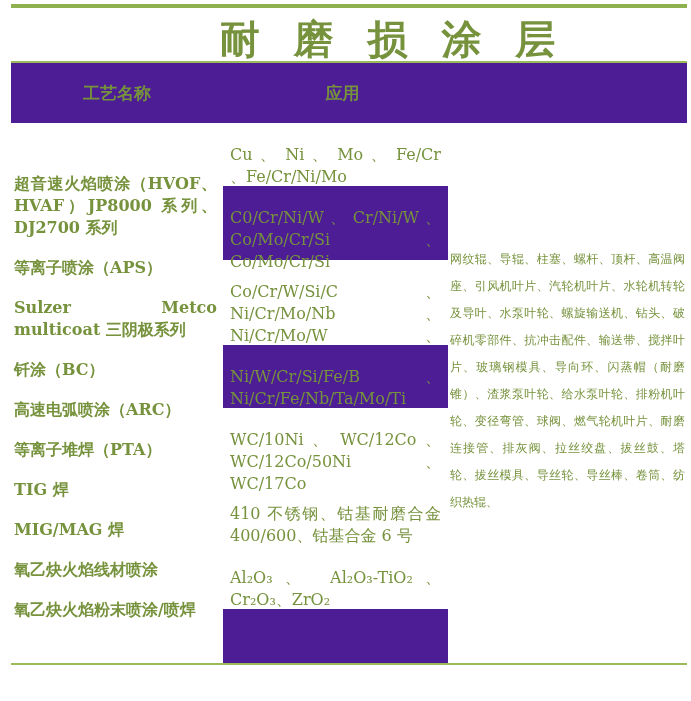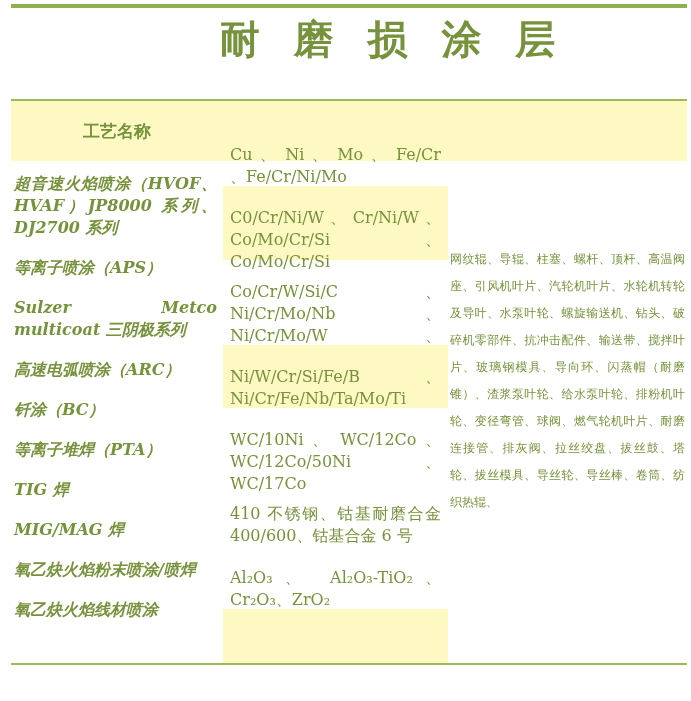--- a/index.html
+++ b/index.html
@@ -23,64 +23,63 @@
     font-size:40px; font-weight:bold;
     color:#76923c;
     letter-spacing:10px;
     text-indent:10px;
     white-space:nowrap;
     padding-left:42px;
   }
   .thead {
     position:absolute; top:61px; left:11px;
     width:676px; height:62px;
-    background:#fef9c3;
+    background:#4c1d95;
     border-top:2px solid #9bbb59;
     box-sizing:border-box;
-    display:flex; align-items:center;margin-top:38px;
+    display:flex; align-items:center;
   }
   .th {
     font-weight:bold; color:#76923c;
     font-size:17px; text-align:center;
   }
   .c1 { width:212px; }
   .c2 { width:225px; }
   .c3 { width:239px; }
   .tbody {
     position:absolute; top:123px; left:11px;
     width:676px; height:542px;
     border-bottom:2px solid #9bbb59;
     box-sizing:border-box;
     display:flex;
   }
   .col1 {
     width:212px; box-sizing:border-box;
     padding:50px 6px 0 3px;
-    font-style:italic;
   }
   .proc {
     font-weight:bold; color:#76923c;
     font-size:16px; line-height:22px;
     text-align:justify;
     margin:0 0 18px 0;
   }
   .proc.tight { }
   .col2 {
     width:225px; box-sizing:border-box;
     display:flex; flex-direction:column;
   }
   .mat {
     box-sizing:border-box;
     min-height:54px;
     padding:21px 7px;
     font-size:16px; line-height:22px;
     color:#76923c;
     text-align:justify;
   }
-  .mat.shaded { background:#fef9c3; }
+  .mat.shaded { background:#4c1d95; }
   .mat.fill { flex:1 1 auto; }
   .col3 {
     width:239px; box-sizing:border-box;
     display:flex; align-items:center;
     padding:0 2px 24px 2px;
   }
   .app-text {
     margin:0;
     font-size:12px; line-height:27px;
     color:#76923c;
@@ -89,35 +88,36 @@
 </style>
 </head>
 <body>
 
 <div class="page">
   <div class="top-rule"></div>
   <h1 class="title">耐 磨 损 涂 层</h1>
 
   <div class="thead">
     <div class="th c1">工艺名称</div>
+    <div class="th c3">应用</div>
   </div>
 
   <div class="tbody">
 
     <div class="col1">
       <div class="proc">超音速火焰喷涂（HVOF、HVAF）JP8000 系列、DJ2700 系列</div>
       <div class="proc tight">等离子喷涂（APS）</div>
       <div class="proc">Sulzer Metco multicoat 三阴极系列</div>
+      <div class="proc">钎涂（BC）</div>
       <div class="proc">高速电弧喷涂（ARC）</div>
-      <div class="proc">钎涂（BC）</div>
       <div class="proc">等离子堆焊（PTA）</div>
       <div class="proc">TIG 焊</div>
       <div class="proc">MIG/MAG 焊</div>
+      <div class="proc">氧乙炔火焰线材喷涂</div>
       <div class="proc">氧乙炔火焰粉末喷涂/喷焊</div>
-      <div class="proc">氧乙炔火焰线材喷涂</div>
     </div>
 
     <div class="col2">
       <div class="mat">Cu 、 Ni 、 Mo 、 Fe/Cr 、Fe/Cr/Ni/Mo</div>
       <div class="mat shaded">C0/Cr/Ni/W 、 Cr/Ni/W 、Co/Mo/Cr/Si、 Co/Mo/Cr/Si</div>
       <div class="mat">Co/Cr/W/Si/C、 Ni/Cr/Mo/Nb、Ni/Cr/Mo/W、 Ni/Cr/Si/Fe/B</div>
       <div class="mat shaded">Ni/W/Cr/Si/Fe/B 、Ni/Cr/Fe/Nb/Ta/Mo/Ti</div>
       <div class="mat">WC/10Ni 、 WC/12Co 、WC/12Co/50Ni、 WC/17Co</div>
       <div class="mat">410 不锈钢、钴基耐磨合金 400/600、钴基合金 6 号</div>
       <div class="mat">Al₂O₃、 Al₂O₃-TiO₂、 Cr₂O₃、ZrO₂</div>

